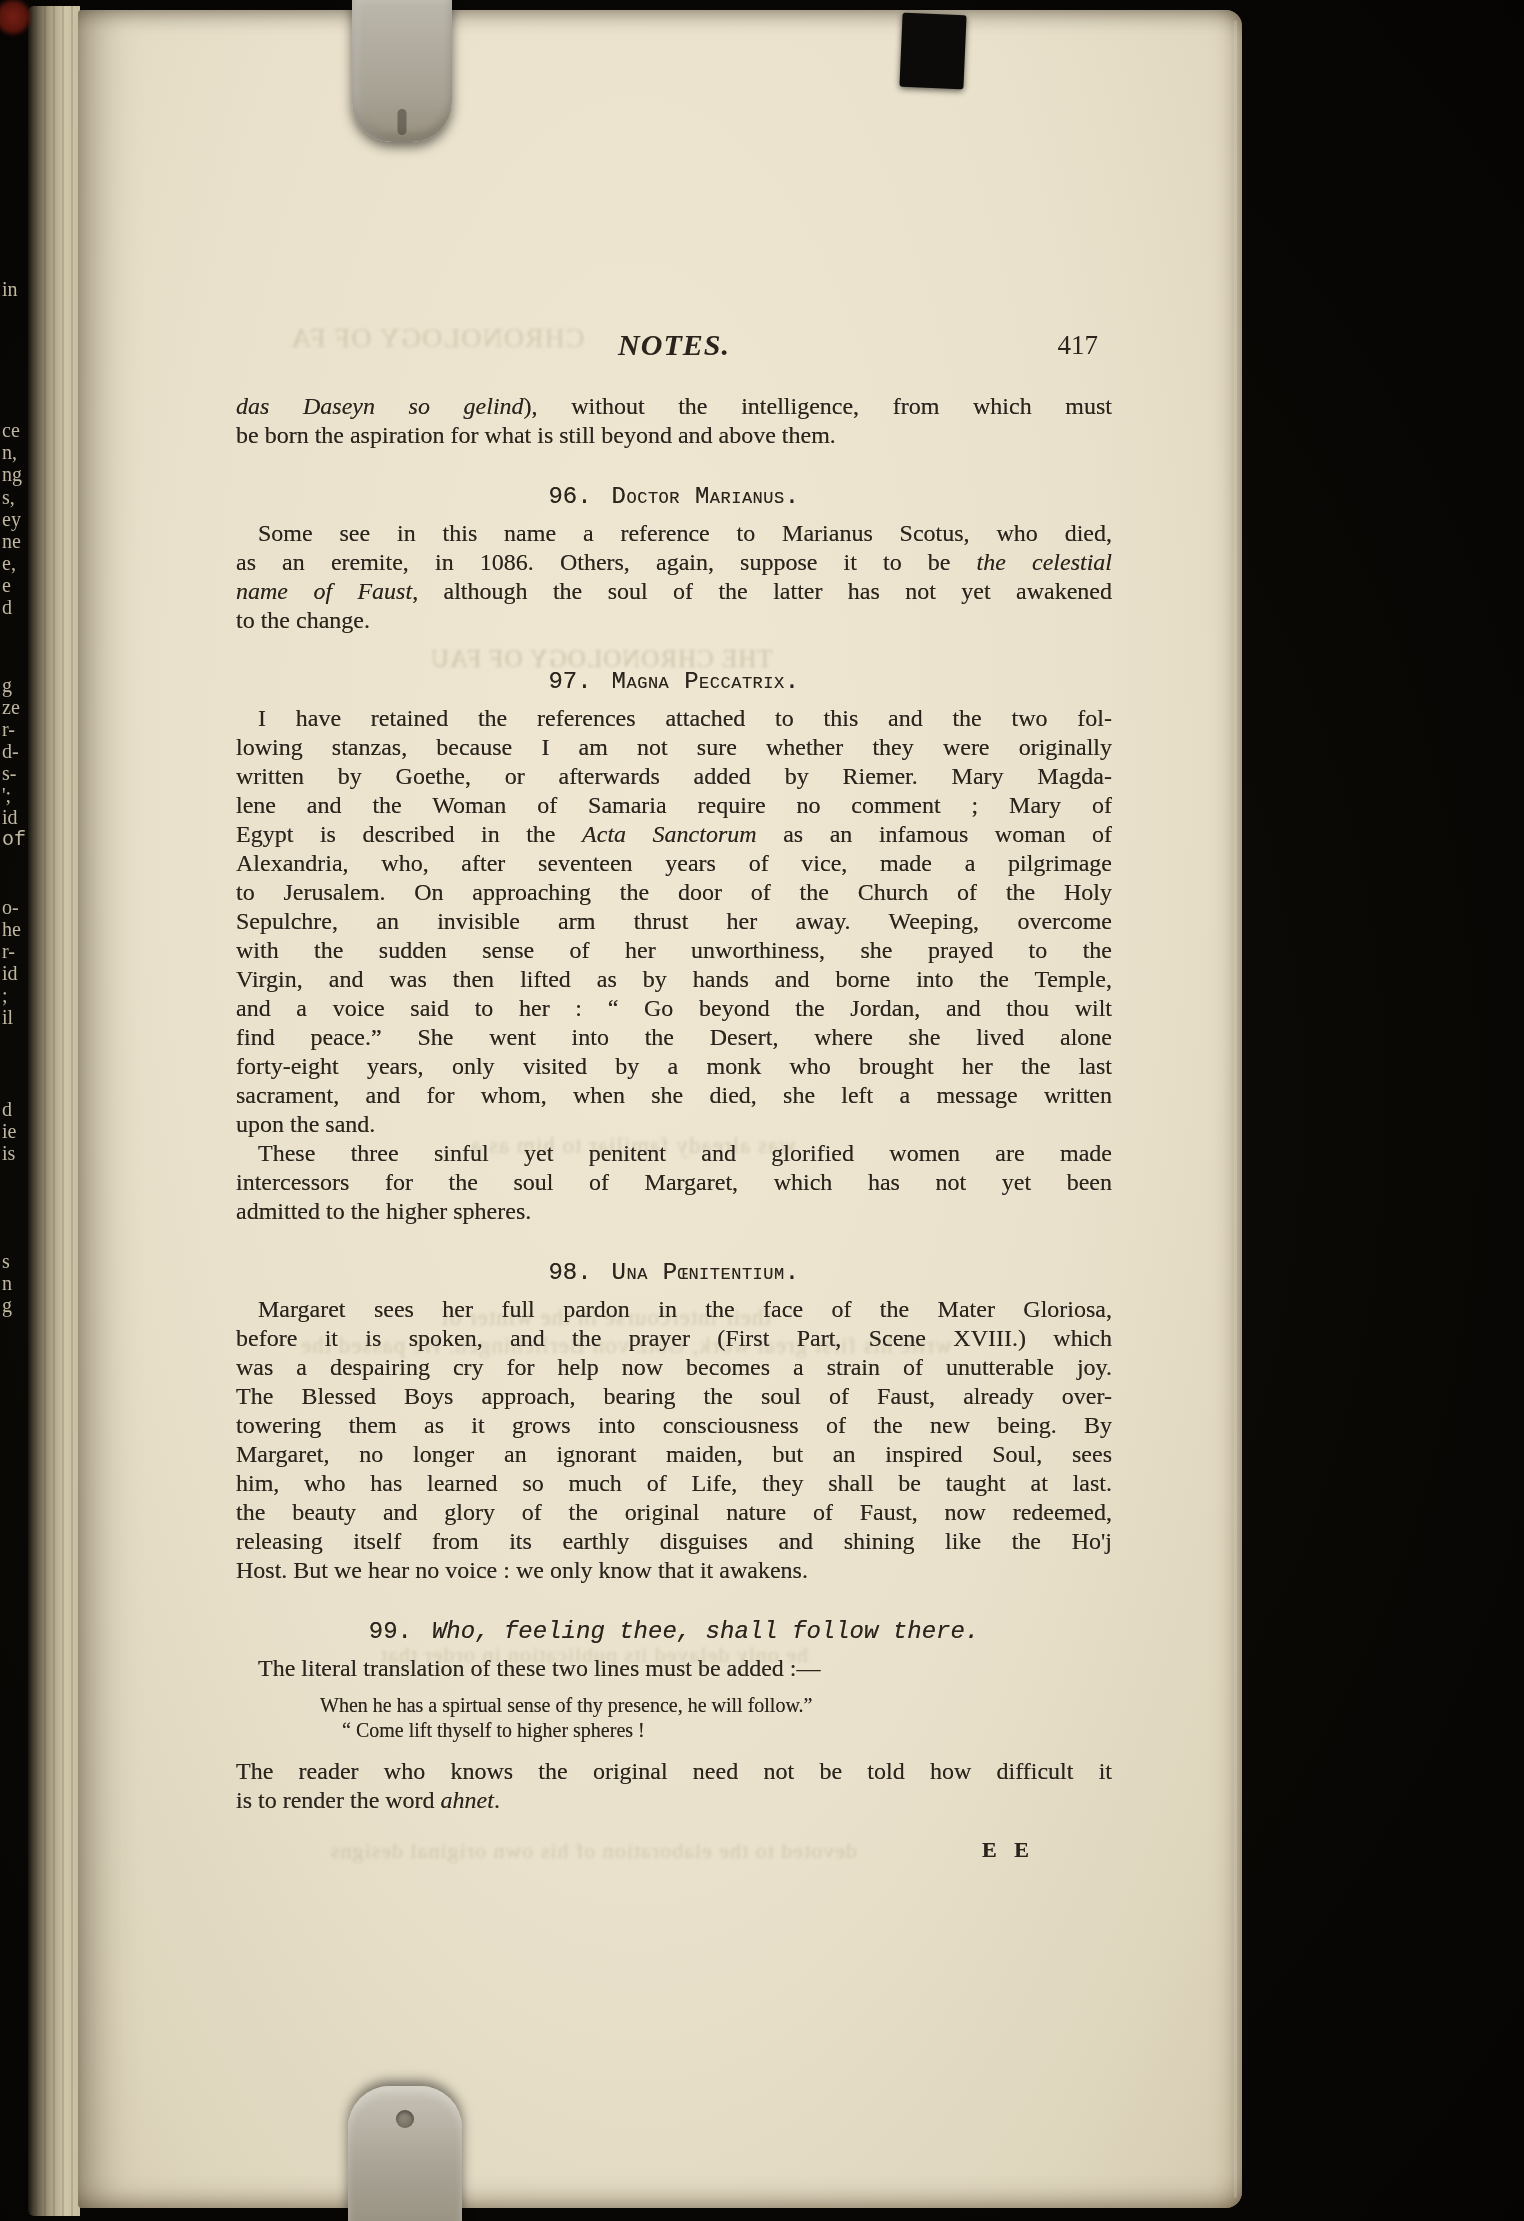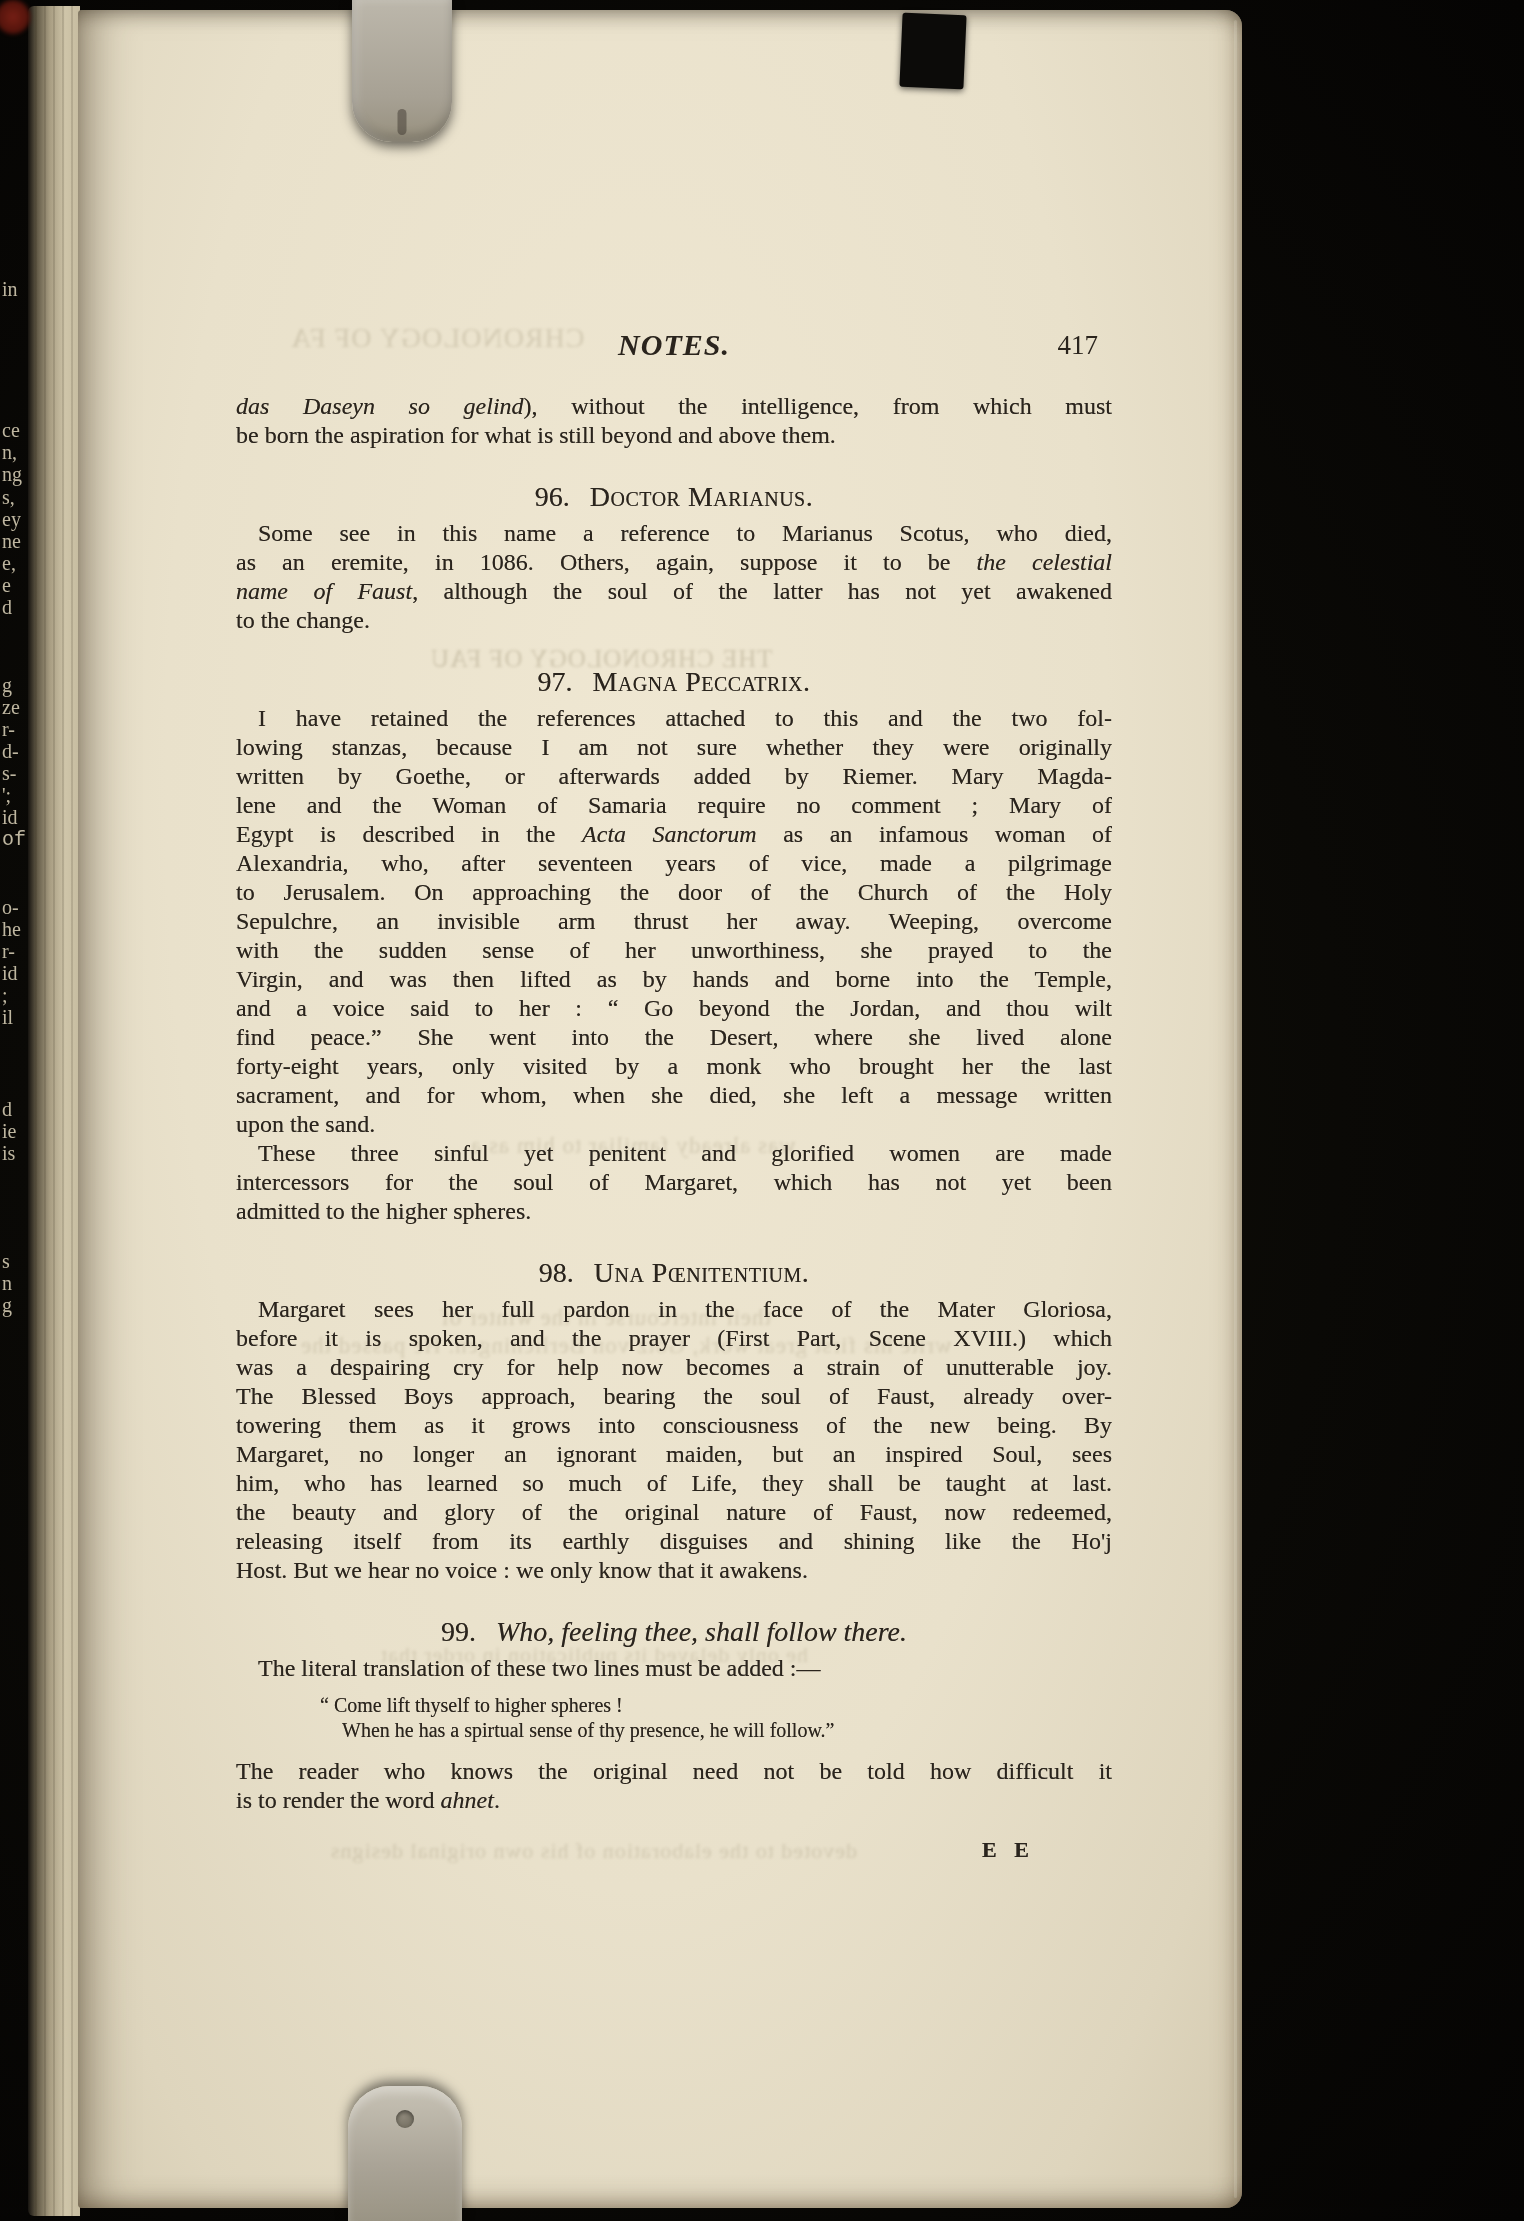--- a/index.html
+++ b/index.html
@@ -57,21 +57,21 @@
   .column{
     position:absolute;left:236px;top:392px;width:876px;z-index:3;
     color:var(--ink,#2a241d);font-size:24px;line-height:29px;
     text-shadow:0 0 .5px rgba(42,36,29,.55);
   }
   .line{text-align:justify;text-align-last:justify;}
   .line.last{text-align-last:left;}
   .para.nojust .line{text-align:left;text-align-last:left;}
   .line.first{text-indent:22px;}
   .it{font-style:italic;}
-  .heading{text-align:center;margin:30px 0 5px;font-size:28px;line-height:34px;}
+  .heading{text-align:center;margin:30px 0 5px;font-size:24px;line-height:34px;font-family:Liberation Mono, monospace;}
   .heading .hnum{margin-right:20px;}
   .heading.smallcaps .htitle{font-variant:small-caps;letter-spacing:.5px;}
   .quote{font-size:20px;line-height:25px;margin:10px 0 14px 84px;}
   .quote .line{text-align:left;text-align-last:left;}
   .quote .line:nth-child(2){padding-left:22px;}
   .sig{margin-top:20px;padding-left:746px;font-size:22px;font-weight:bold;letter-spacing:6px;}
   
   .clamp-top{
     position:absolute;left:352px;top:0;width:100px;height:142px;z-index:5;
     border-radius:0 0 40px 40px;
@@ -203,22 +203,22 @@
         <div class="line"><span>him, who has learned so much of Life, they shall be taught at last.</span></div>
         <div class="line"><span>the beauty and glory of the original nature of Faust, now redeemed,</span></div>
         <div class="line"><span>releasing itself from its earthly disguises and shining like the Ho'j</span></div>
         <div class="line last"><span>Host.  But we hear no voice : we only know that it awakens.</span></div>
       </div>
       <div class="heading italic"><span class="hnum">99.</span><span class="htitle"><span class="it">Who, feeling thee, shall follow there.</span></span></div>
       <div class="para nojust">
         <div class="line last first"><span>The literal translation of these two lines must be added :—</span></div>
       </div>
       <div class="para quote">
+        <div class="line last"><span>When he has a spirtual sense of thy presence, he will follow.”</span></div>
         <div class="line"><span>“ Come lift thyself to higher spheres !</span></div>
-        <div class="line last"><span>When he has a spirtual sense of thy presence, he will follow.”</span></div>
       </div>
       <div class="para">
         <div class="line"><span>The reader who knows the original need not be told how difficult it</span></div>
         <div class="line last"><span>is to render the word </span><span class="it">ahnet</span><span>.</span></div>
       </div>
     </div>
   <div class="sig">E E</div>
 </div>
 
 <div class="clamp-top"></div>

